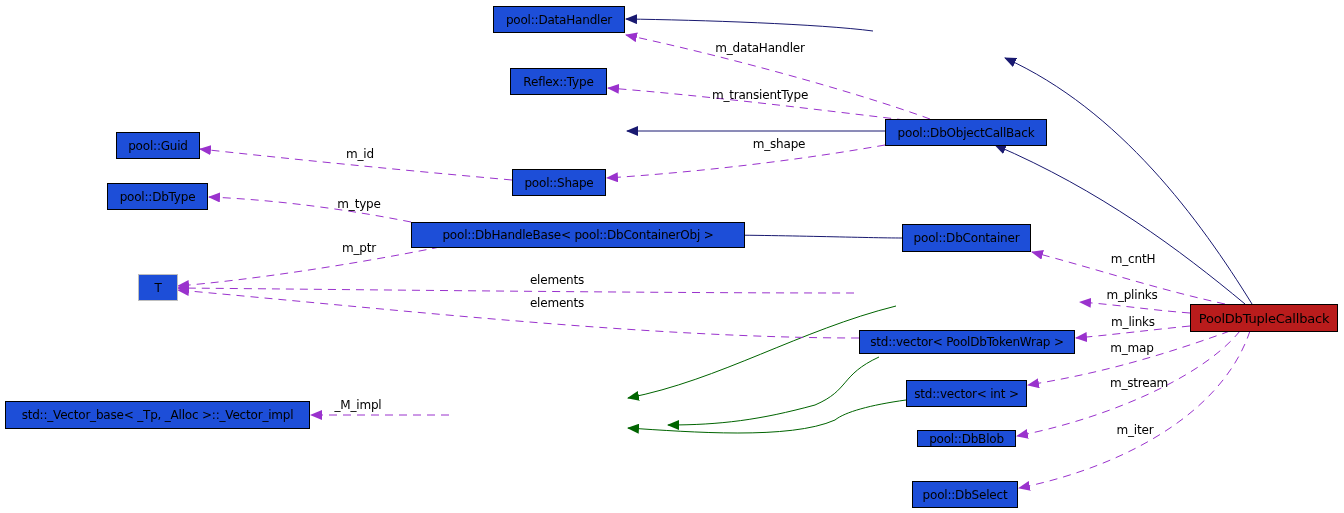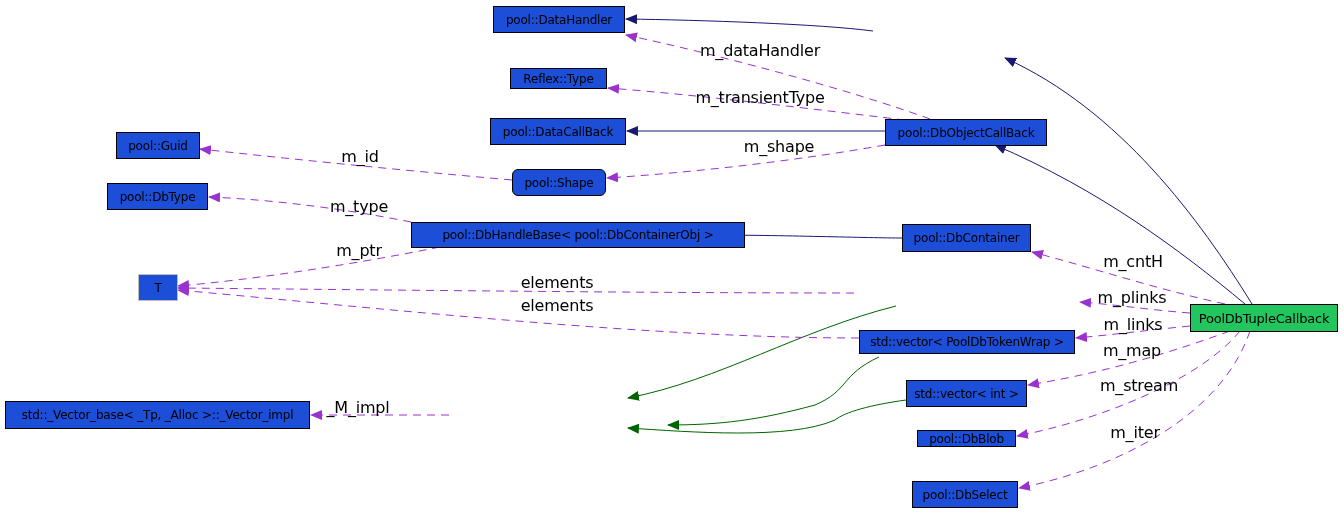--- a/index.html
+++ b/index.html
@@ -4,23 +4,23 @@
 <style>
   html, body { margin: 0; padding: 0; background: #ffffff; }
   body { width: 1344px; height: 513px; position: relative; overflow: hidden;
          font-family: "DejaVu Sans", "Liberation Sans", sans-serif; }
   #canvas { position: absolute; left: 0; top: 0; width: 1344px; height: 513px; }
   svg.edges { position: absolute; left: 0; top: 0; }
   .node { position: absolute; box-sizing: border-box; border: 1px solid #000;
           background: #1d4ed8; font-size: 12px; color: #000; display: flex;
           align-items: center; justify-content: center; white-space: nowrap;
           letter-spacing: -0.2px; cursor: pointer; }
-  .node.main { background: #22c55e; font-size: 13px; }
+  .node.main { background: #b91c1c; font-size: 13px; }
   .node.template { border-color: #bfbfbf; }
-  .elabel { position: absolute; font-size: 16px; color: #000; white-space: nowrap;
+  .elabel { position: absolute; font-size: 12px; color: #000; white-space: nowrap;
             transform: translateX(-50%); letter-spacing: -0.2px; }
 </style>
 </head>
 <body>
 
 <div id="canvas">
   <svg class="edges" width="1344" height="513" viewBox="0 0 1344 513">
     <defs>
       <marker id="arrNavy" markerWidth="12" markerHeight="10" refX="11" refY="5" orient="auto" markerUnits="userSpaceOnUse">
         <path d="M0,0 L12,5 L0,10 Z" fill="#191970"></path>
@@ -62,33 +62,30 @@
       <path d="M1190,326 C1150,330 1110,335 1076,338" marker-end="url(#arrPurple)"></path>
       <path d="M1230,331 C1150,360 1090,375 1028,385" marker-end="url(#arrPurple)"></path>
       <path d="M1240,331 C1200,380 1100,420 1017,436" marker-end="url(#arrPurple)"></path>
       <path d="M1250,331 C1220,420 1110,470 1019,488" marker-end="url(#arrPurple)"></path>
     </g>
   </svg>
 
   <div class="node" style="left:493px;top:6px;width:132px;height:27px;">
       <span>pool::DataHandler</span>
     </div>
-  <div class="node" style="left:510px;top:68px;width:97px;height:21px;">
+  <div class="node" style="left:510px;top:68px;width:97px;height:27px;">
       <span>Reflex::Type</span>
-    </div>
-  <div class="node" style="left:490px;top:118px;width:136px;height:27px;">
-      <span>pool::DataCallBack</span>
     </div>
   <div class="node" style="left:885px;top:119px;width:162px;height:27px;">
       <span>pool::DbObjectCallBack</span>
     </div>
   <div class="node" style="left:116px;top:132px;width:84px;height:27px;">
       <span>pool::Guid</span>
     </div>
-  <div class="node" style="left:512px;top:169px;width:94px;height:27px;border-radius:6px;">
+  <div class="node" style="left:512px;top:169px;width:94px;height:27px;">
       <span>pool::Shape</span>
     </div>
   <div class="node" style="left:107px;top:183px;width:101px;height:27px;">
       <span>pool::DbType</span>
     </div>
   <div class="node" style="left:411px;top:222px;width:334px;height:26px;">
       <span>pool::DbHandleBase&lt; pool::DbContainerObj &gt;</span>
     </div>
   <div class="node" style="left:902px;top:224px;width:129px;height:28px;">
       <span>pool::DbContainer</span>

